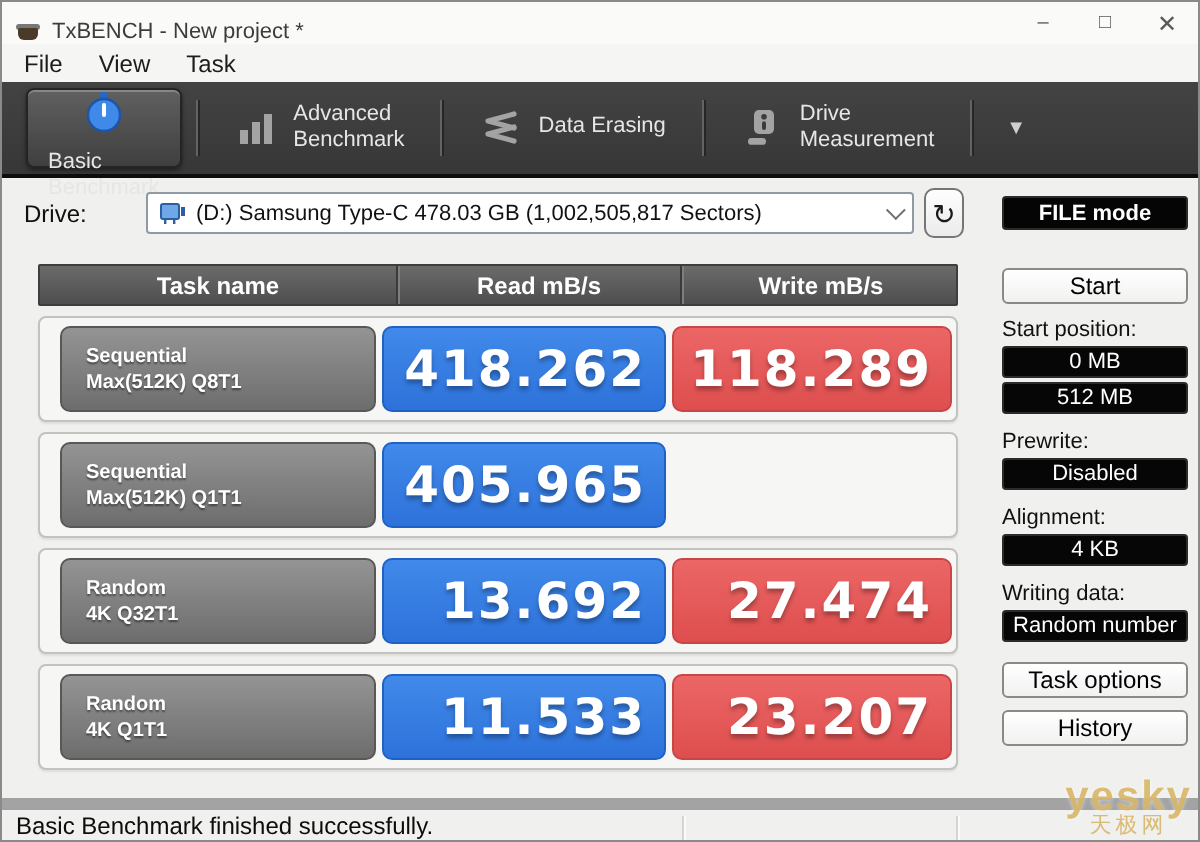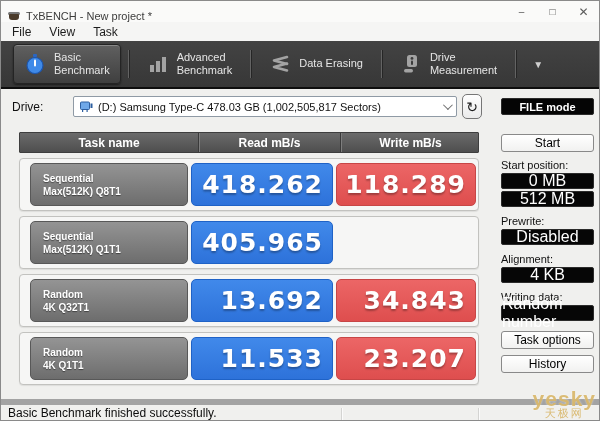--- a/index.html
+++ b/index.html
@@ -29,20 +29,21 @@
   }
   .tab {
     display:flex; align-items:center; gap:8px; height:40px; padding:0 10px;
     color:#e6e6e6; font-size:11px; line-height:1.2; border-radius:4px;
     border:1px solid transparent;
   }
   .tab.active {
     background:linear-gradient(#606060,#3f3f3f);
     border:1px solid #242424;
     box-shadow:inset 0 1px 0 rgba(255,255,255,.25), 0 1px 2px rgba(0,0,0,.5);
+    flex-direction:column;
   }
   .tab .ticon { flex:0 0 auto; display:flex; }
   .tab-sep { width:1px; height:28px; background:#636363; box-shadow:1px 0 0 #262626; margin:0 7px; }
   .overflow-arrow { color:#cfcfcf; font-size:10px; margin-left:10px; }
   
   .drive-label { position:absolute; left:11px; top:99px; font-size:12px; color:#111; }
   .drive-combo {
     position:absolute; left:72px; top:95px; width:384px; height:21px;
     background:#fff; border:1px solid #8f9aa5; border-radius:2px;
     display:flex; align-items:center; gap:5px; padding:0 6px; font-size:11px; color:#111;
@@ -88,21 +89,21 @@
     text-shadow:0 2px 2px rgba(0,0,0,.3);
   }
   .val-read  { background:linear-gradient(var(--blue-hi), var(--blue-lo)); border:1px solid #1f62c6; }
   .val-write { background:linear-gradient(var(--red-hi), var(--red-lo));  border:1px solid #c74646; }
   
   .sidebar { position:absolute; left:500px; top:95px; width:96px; }
   .side-label { font-size:11px; color:#111; margin-top:8px; }
   .black-field {
     width:93px; height:16px; margin-top:2px; background:#060606; color:#fff;
     border:1px solid #2b2b2b; border-radius:2px;
-    display:flex; align-items:center; justify-content:center; font-size:16px;
+    display:flex; align-items:center; justify-content:center; font-size:11px;
   }
   .white-btn {
     width:93px; height:18px; background:linear-gradient(#ffffff,#f1f1f0);
     border:1px solid #898989; border-radius:3px; color:#000; font-size:12px;
     display:flex; align-items:center; justify-content:center;
   }
   .filemode-btn {
     width:93px; height:17px; margin-top:2px; background:#050505; color:#fff;
     border:1px solid #2b2b2b; border-radius:2px; font-size:11px; font-weight:600;
     display:flex; align-items:center; justify-content:center;
@@ -236,21 +237,21 @@
       </div>
       <div class="val-btn val-read">405.965</div>
     </div>
 
     <div class="trow">
       <div class="task-btn">
         <span>Random</span>
         <span>4K Q32T1</span>
       </div>
       <div class="val-btn val-read">13.692</div>
-      <div class="val-btn val-write">34.843</div>
+      <div class="val-btn val-write">27.474</div>
     </div>
 
     <div class="trow">
       <div class="task-btn">
         <span>Random</span>
         <span>4K Q1T1</span>
       </div>
       <div class="val-btn val-read">11.533</div>
       <div class="val-btn val-write">23.207</div>
     </div>

